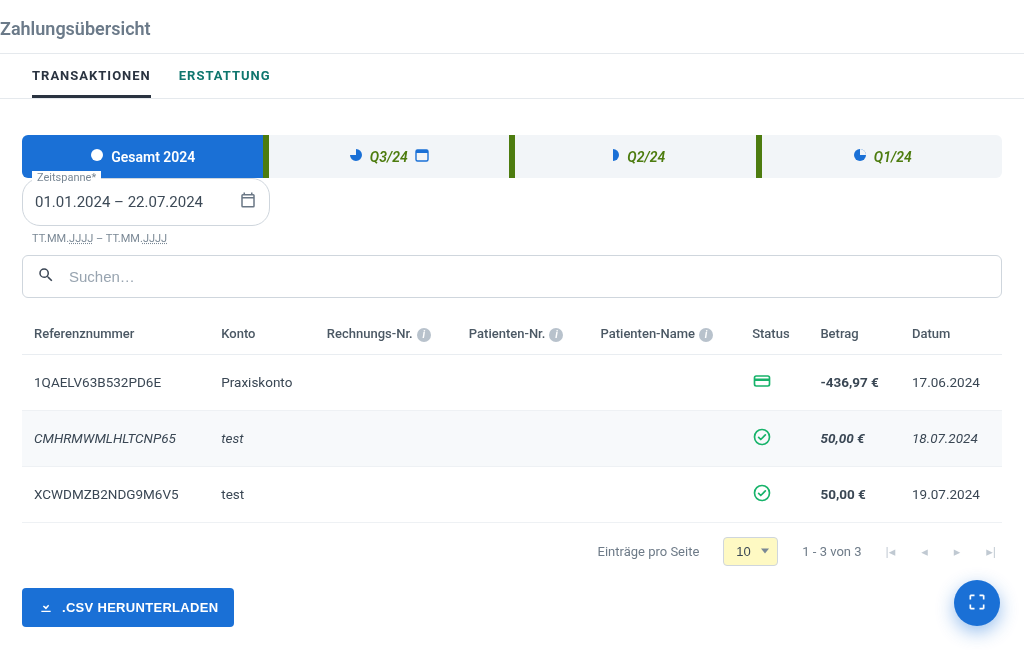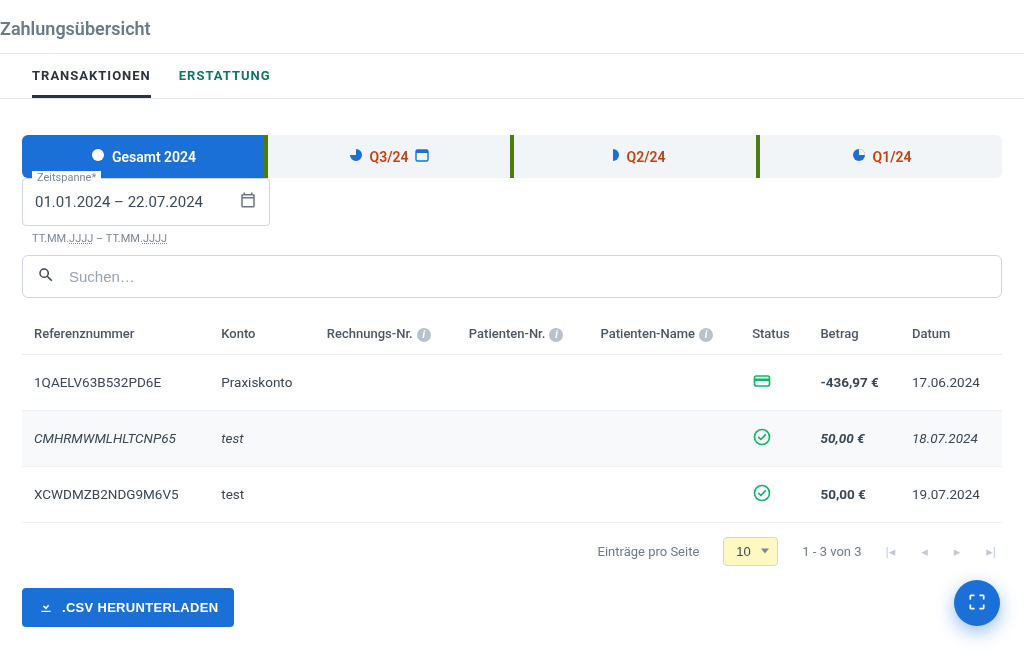--- a/index.html
+++ b/index.html
@@ -6,25 +6,25 @@
   body { font-family: -apple-system, BlinkMacSystemFont, "Segoe UI", Roboto, Arial, sans-serif; color: #3a4a5a; background: #fff; font-size: 14px; }
   .page-title { text-align: left; padding: 18px 0 14px; font-size: 18px; font-weight: 600; color: #6b7a89; }
   .tabbar { border-top: 1px solid #e5e9ed; border-bottom: 1px solid #e5e9ed; padding: 0 32px; }
   .tabbar-inner { display: flex; gap: 28px; }
   .tab { padding: 14px 0 12px; font-size: 13px; letter-spacing: 1px; font-weight: 700; color: #0f766e; cursor: pointer; border-bottom: 3px solid transparent; }
   .tab.active { color: #2a3340; border-bottom-color: #2a3340; }
   .content { padding: 36px 22px 0; }
   .periodbar { display: flex; gap: 0; border-radius: 6px; overflow: hidden; }
   .period-tab { flex: 1 1 0; text-align: center; padding: 12px 0; font-weight: 600; font-size: 14px; cursor: pointer; display: flex; align-items: center; justify-content: center; gap: 6px; }
   .period-tab.active { background: #1a70d6; color: #fff; }
-  .period-tab.inactive { background: #f2f5f8; color: #c2410c; border-left: 4px solid #4d7c0f; }
+  .period-tab.inactive { background: #f2f5f8; color: #4d7c0f; border-left: 6px solid #4d7c0f; font-style: italic; }
   .period-tab svg { width: 16px; height: 16px; }
   .datefield-wrap { margin-top: 0; width: 248px; position: relative; }
   .datefield-label { position: absolute; top: -7px; left: 10px; background: #fff; padding: 0 5px; font-size: 11px; color: #7a8895; }
-  .datefield { border: 1px solid #cfd6dd; border-radius: 4px; padding: 12px 12px; font-size: 15px; color: #3d4a57; display: flex; align-items: center; justify-content: space-between; }
+  .datefield { border: 1px solid #cfd6dd; border-radius: 18px; padding: 12px 12px; font-size: 15px; color: #3d4a57; display: flex; align-items: center; justify-content: space-between; }
   .datefield svg { width: 18px; height: 18px; fill: #6a7785; }
   .datehint { margin: 6px 0 0 10px; font-size: 11px; color: #7a8895; }
   .datehint .u { text-decoration: underline dotted; }
   .searchbox { margin-top: 10px; border: 1px solid #cfd6dd; border-radius: 6px; padding: 10px 14px; display: flex; align-items: center; gap: 14px; }
   .searchbox svg { width: 18px; height: 18px; fill: #3a4554; }
   .searchbox input { border: none; outline: none; font-size: 15px; color: #3a4554; flex: 1; }
   .searchbox input::placeholder { color: #98a4b0; }
   .table { margin-top: 14px; width: 100%; border-collapse: collapse; }
   .table th { text-align: left; font-weight: 500; color: #4b5864; font-size: 13px; padding: 14px 12px 12px; border-bottom: 1px solid #e9edf1; }
   .table th .info { display: inline-flex; width: 14px; height: 14px; border-radius: 50%; background: #b8c2cc; color: #fff; font-size: 10px; font-style: italic; font-weight: 700; align-items: center; justify-content: center; margin-left: 4px; vertical-align: middle; }

